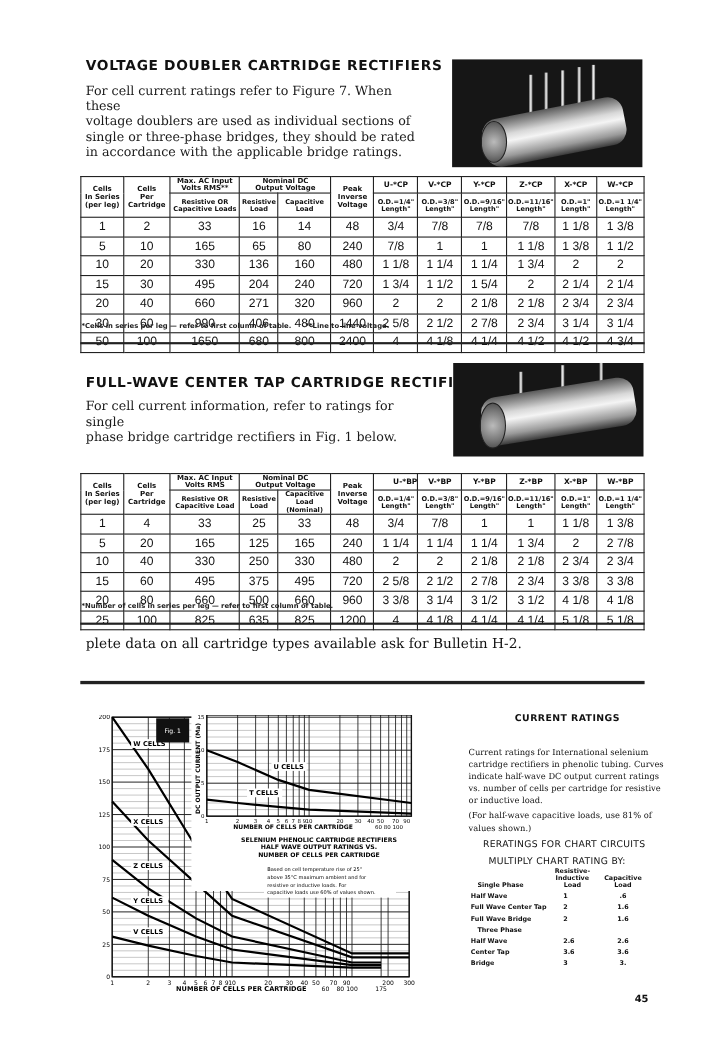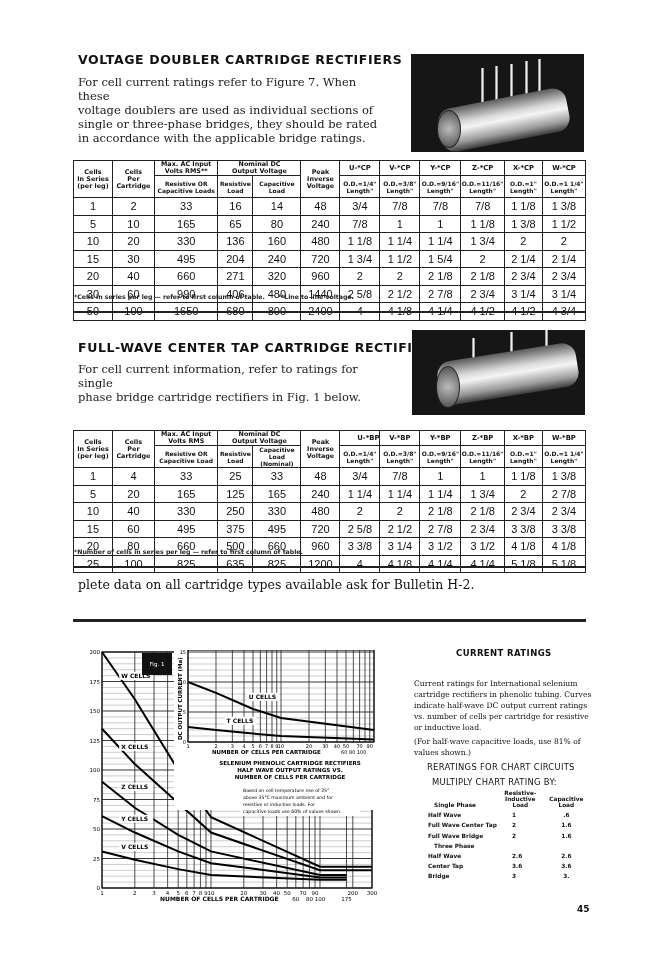--- a/index.html
+++ b/index.html
@@ -17,21 +17,21 @@
   table.spec { position: absolute; border-collapse: collapse; font-family: "Liberation Sans", sans-serif; font-size: 10.5px; }
   table.spec td, table.spec th { border: 1.2px solid #222; text-align: center; padding: 0; font-weight: normal; }
   table.spec th { font-family: "DejaVu Sans", sans-serif; font-weight: bold; font-size: 6.4px; line-height: 7px; }
   table.spec td { height: 17.5px; font-size: 11px; }
   table.spec th.sub { font-size: 6px; }
   .footnote { position: absolute; font-family: "DejaVu Sans", sans-serif; font-size: 6.2px; font-weight: bold; color: #222; }
   .rule { position: absolute; height: 2px; background: #222; }
   .avail { position: absolute; font-family: "DejaVu Serif", serif; font-size: 12.5px; line-height: 15px; color: #111; }
 
   .chart { position: absolute; left: 90px; top: 650px; width: 288px; height: 262px; }
-  .side { position: absolute; font-family: "DejaVu Sans", sans-serif; color: #111; }
+  .side { position: absolute; font-family: "DejaVu Sans", sans-serif; color: #111; margin-left: 12px; }
   .side-title { font-weight: bold; font-size: 8.5px; letter-spacing: 0.4px; }
   .side-body { font-family: "DejaVu Serif", serif; font-size: 7.6px; line-height: 11px; }
   .side-h { font-size: 8.4px; letter-spacing: 0.3px; }
   table.rerate { position: absolute; border-collapse: collapse; font-family: "DejaVu Sans", sans-serif; font-size: 5.8px; font-weight: bold; color: #111; }
   table.rerate td { padding: 0 0 4.2px 0; vertical-align: bottom; }
   .page-num { position: absolute; font-family: "DejaVu Sans", sans-serif; font-weight: bold; font-size: 9px; }
 </style>
 </head>
 <body>
 

